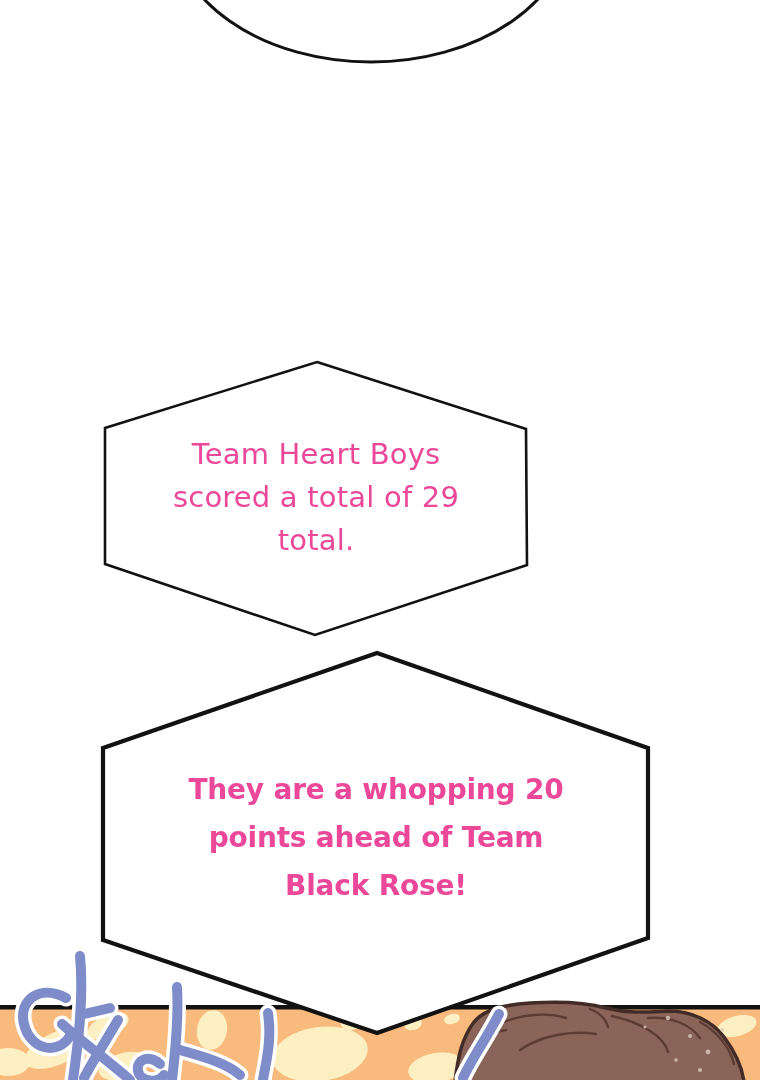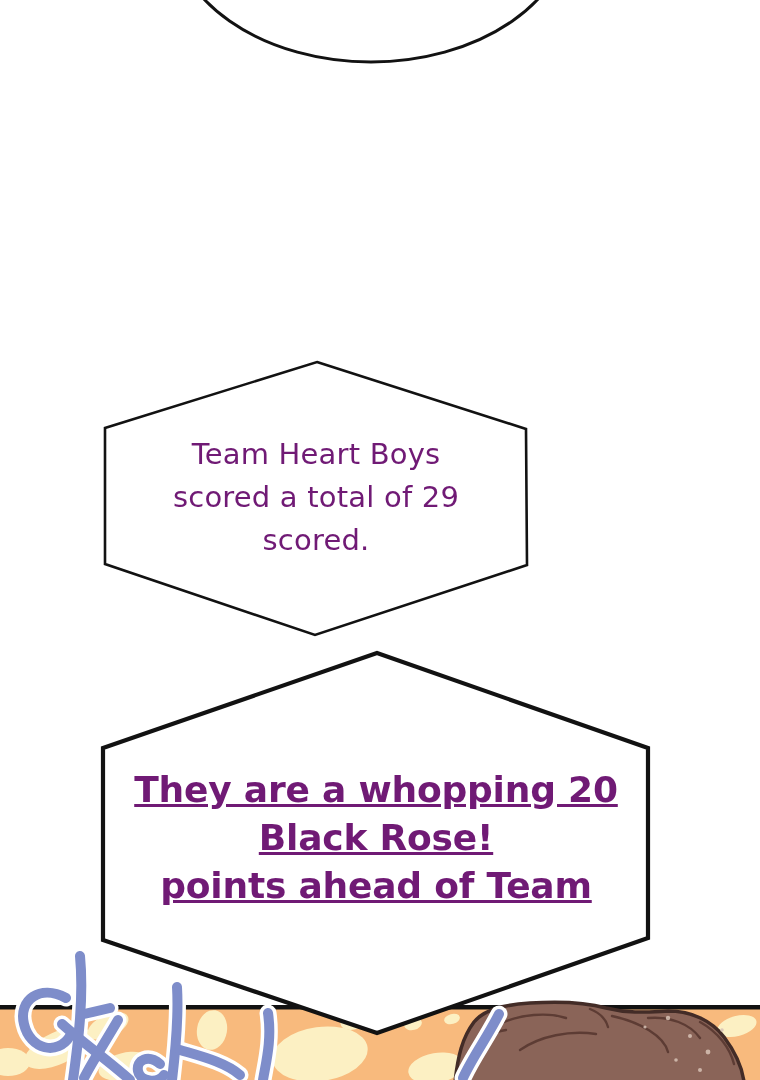--- a/index.html
+++ b/index.html
@@ -13,33 +13,32 @@
   }
   .layer {
     position: absolute;
     left: 0; top: 0;
     width: 760px; height: 1080px;
     pointer-events: none;
   }
   .bubble-text {
     position: absolute;
     text-align: center;
-    color: #701a75;
+    color: #ec4899;
   }
   .bubble-text.b1 {
     left: 103px; top: 433px; width: 426px;
     font-size: 29px; line-height: 43px;
     letter-spacing: 0.2px;
   }
   .bubble-text.b2 {
     left: 100px; top: 766px; width: 552px;
-    font-size: 36px; line-height: 48px;
+    font-size: 28px; line-height: 48px;
     font-weight: bold;
     letter-spacing: -0.2px;
-    text-decoration: underline;
   }
 </style>
 </head>
 <body>
 
 <div class="canvas">
 
   <svg class="layer" viewBox="0 0 760 1080">
     <ellipse cx="371" cy="-78" rx="200" ry="140" fill="#ffffff" stroke-width="3" stroke="#121212"></ellipse>
   </svg>
@@ -89,30 +88,30 @@
       <circle cx="700" cy="1070" r="2.0"></circle>
     </g>
   </svg>
 
   <svg class="layer" viewBox="0 0 760 1080">
     <polygon points="317,362 526,429 527,565 315,635 105,564 105,428" fill="#ffffff" stroke-width="2.6" stroke-linejoin="miter" stroke="#121212"></polygon>
   </svg>
   <div class="bubble-text b1">
     <div>Team Heart Boys</div>
     <div>scored a total of 29</div>
-    <div>scored.</div>
+    <div>total.</div>
   </div>
 
   <svg class="layer" viewBox="0 0 760 1080">
     <polygon points="377,653 648,748 648,938 377,1033 103,940 103,748" fill="#ffffff" stroke-width="4.2" stroke-linejoin="miter" stroke="#121212"></polygon>
   </svg>
   <div class="bubble-text b2">
     <div>They are a whopping 20</div>
+    <div>points ahead of Team</div>
     <div>Black Rose!</div>
-    <div>points ahead of Team</div>
   </div>
 
   <svg class="layer" viewBox="0 0 760 1080" role="img" aria-label="와아!">
 
     <g fill="none" stroke-width="17" stroke-linecap="round" stroke="#ffffff">
       <path d="M 66,998 C 40,984 18,1000 24,1024 C 30,1050 58,1056 70,1036"></path>
       <path d="M 80,956 C 84,998 78,1044 73,1080"></path>
       <path d="M 62,1024 C 82,1042 110,1062 130,1080"></path>
       <path d="M 118,1020 C 104,1044 92,1062 84,1078"></path>
       <path d="M 84,1014 L 110,1008"></path>

